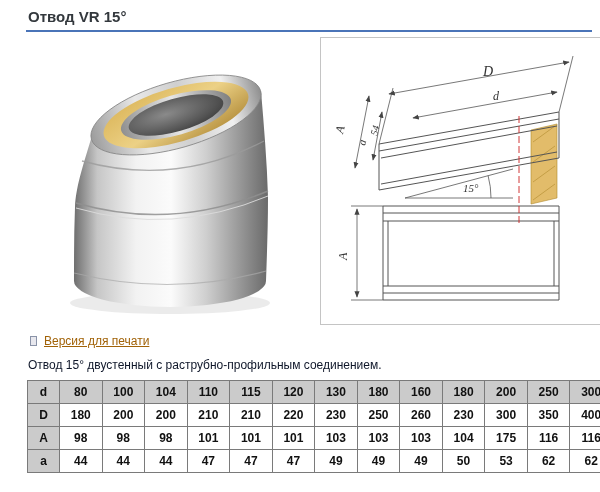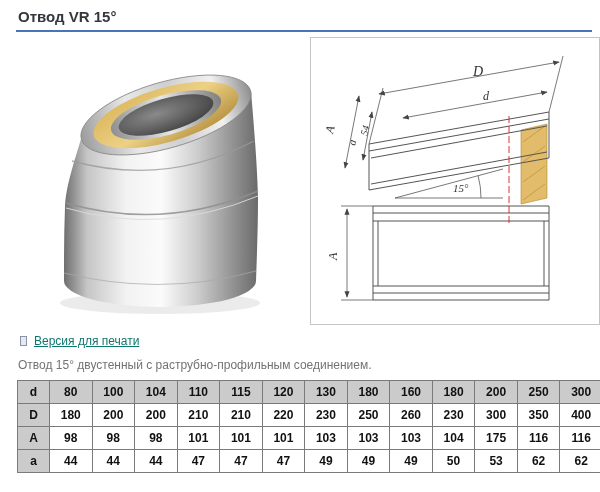--- a/index.html
+++ b/index.html
@@ -1,43 +1,43 @@
 <!DOCTYPE html>
 <html><head>
 <meta charset="utf-8">
 <style>
   * { margin: 0; padding: 0; box-sizing: border-box; }
   html, body { background: #ffffff; }
   body {
     width: 600px; height: 492px; overflow: hidden;
     font-family: "Liberation Sans", sans-serif; color: #000;
   }
-  .page { padding: 5px 8px 0 16px; width: 600px; }
+  .page { padding: 5px 8px 0 26px; width: 600px; }
 
   .page-title {
     font-size: 15px; font-weight: bold; color: #33383d;
     padding: 3px 2px 5px 2px;
   }
   .title-rule { height: 2px; background: #4a74b8; margin-bottom: 5px; }
 
   .media-row { display: flex; align-items: flex-start; }
   .photo-panel { width: 288px; height: 288px; position: relative; background: #fff; }
   .diagram-panel {
     width: 290px; height: 288px; margin-left: 6px;
     border: 1px solid #c4c4c4; background: #fff;
   }
 
   .print-row { display: flex; align-items: center; margin: 8px 0 8px 4px; height: 16px; }
   .print-bullet {
     width: 7px; height: 10px; background: #e8e8ee;
     border: 1px solid #8a93a8; margin-right: 7px; display: inline-block;
   }
-  .print-link { color: #0f766e; font-size: 12px; text-decoration: underline; cursor: pointer; }
-
-  .desc { font-size: 12px; line-height: 16px; color: #737373; margin-left: 2px; margin-top: 8px; }
+  .print-link { color: #a16207; font-size: 12px; text-decoration: underline; cursor: pointer; }
+
+  .desc { font-size: 12px; line-height: 16px; color: #0f172a; margin-left: 2px; margin-top: 8px; }
 
   .dims-table {
     border-collapse: collapse; width: 586px; table-layout: fixed;
     margin-top: 7px; margin-left: 1px;
   }
   .dims-table td {
     border: 1px solid #7a7a7a; height: 23px; text-align: center;
     vertical-align: middle; font-size: 12px; font-weight: bold;
     color: #111; background: #fff;
   }

